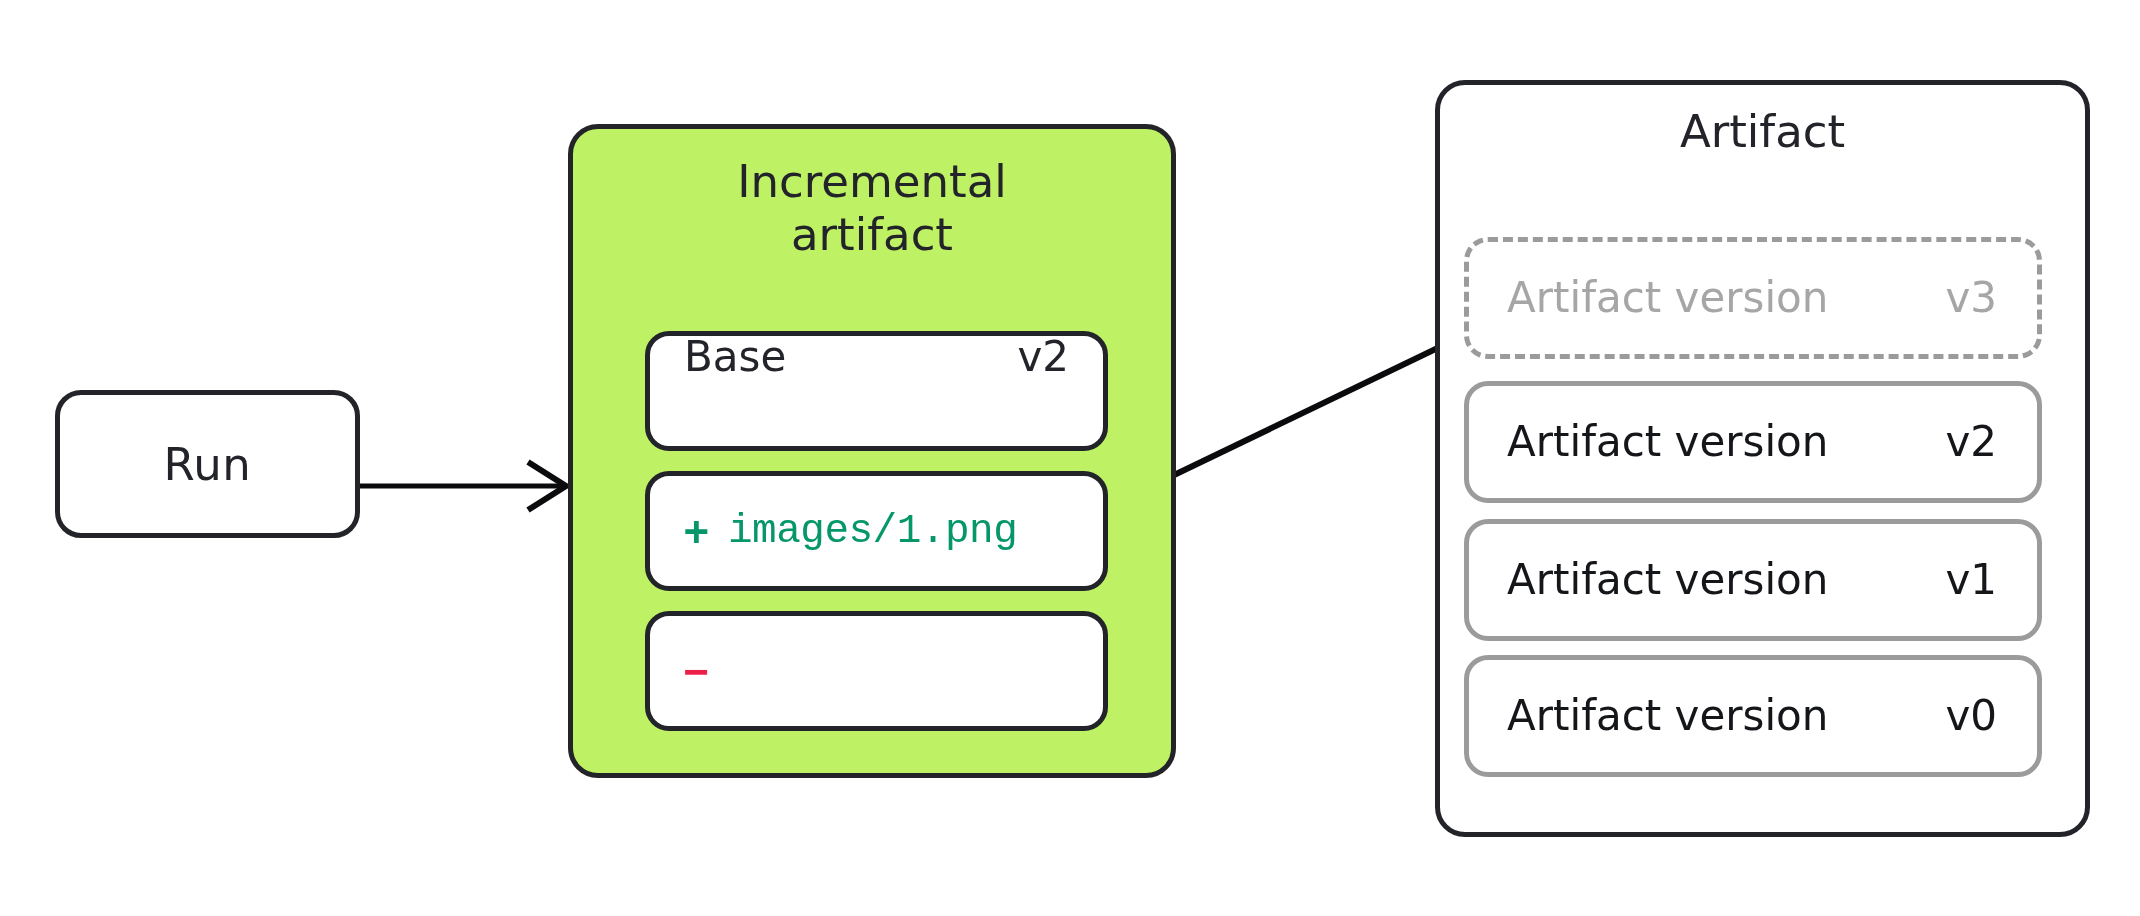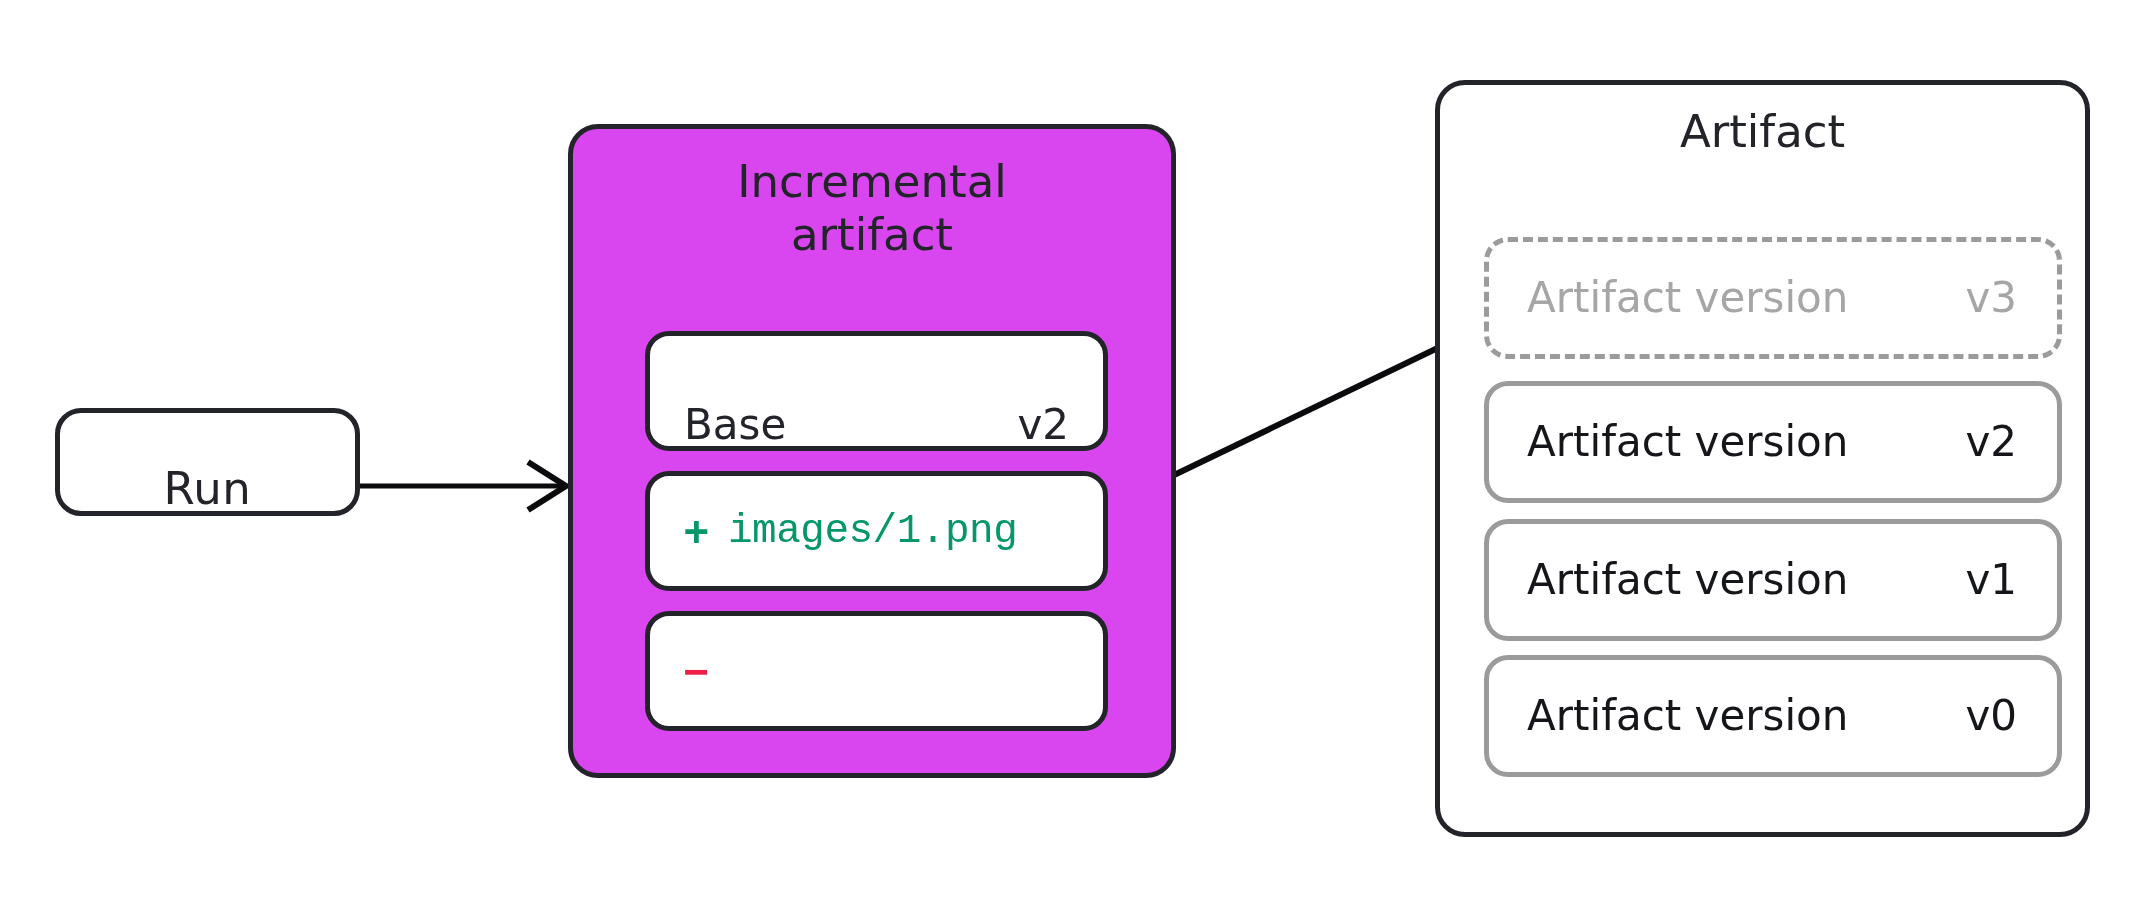--- a/index.html
+++ b/index.html
@@ -24,46 +24,45 @@
     box-sizing: border-box;
     background: #ffffff;
     display: flex;
     align-items: center;
     justify-content: center;
   }
 
   
   .run-node {
     left: 55px;
-    top: 408px;
+    top: 390px;
     width: 305px;
-    height: 108px;
+    height: 148px;
     border: 5px solid #23242a;
     border-radius: 26px;
-    align-items: flex-end;
   }
   .run-label {
     font-family: "DejaVu Sans", sans-serif;
     font-size: 45px;
     color: #23242a;
     letter-spacing: 0.5px;
     line-height: 1;
   }
 
   
   .incremental-box {
     position: absolute;
     left: 568px;
     top: 124px;
     width: 608px;
     height: 654px;
     box-sizing: border-box;
     border: 5px solid #23242a;
     border-radius: 30px;
-    background: #d946ef;
+    background: #bef264;
   }
   .incremental-title {
     position: absolute;
     left: 0;
     top: 27px;
     width: 100%;
     text-align: center;
     font-family: "DejaVu Sans", sans-serif;
     font-size: 45px;
     line-height: 1.17;
@@ -75,21 +74,21 @@
     position: absolute;
     left: 72px;
     top: 202px;
     width: 463px;
     height: 120px;
     box-sizing: border-box;
     border: 5px solid #23242a;
     border-radius: 24px;
     background: #ffffff;
     display: flex;
-    align-items: flex-end;
+    align-items: flex-start;
     padding: 0 34px;
     justify-content: space-between;
   }
   .base-label, .base-version {
     font-family: "DejaVu Sans", sans-serif;
     font-size: 42px;
     color: #23242a;
     line-height: 1;
   }
 
@@ -143,21 +142,21 @@
     width: 100%;
     text-align: center;
     font-family: "DejaVu Sans", sans-serif;
     font-size: 45px;
     color: #23242a;
     line-height: 1.1;
   }
 
   .version-row {
     position: absolute;
-    left: 44px;
+    left: 24px;
     width: 578px;
     height: 122px;
     box-sizing: border-box;
     border-radius: 24px;
     background: #ffffff;
     display: flex;
     align-items: center;
     justify-content: space-between;
     padding: 0 40px 0 38px;
   }

